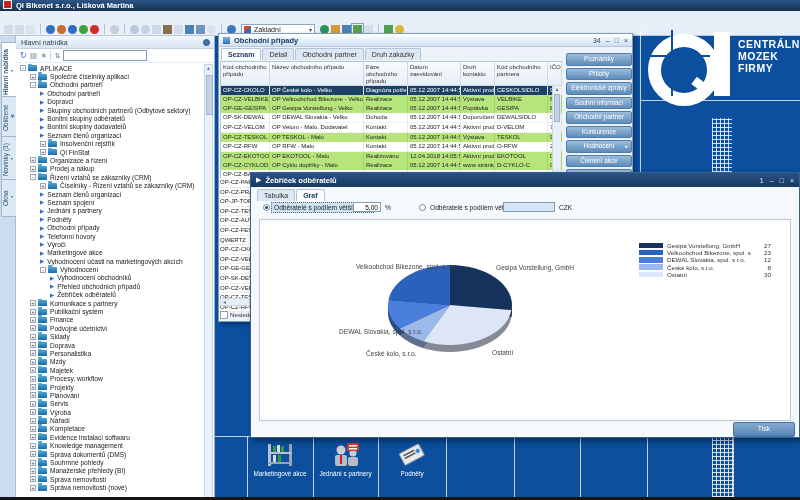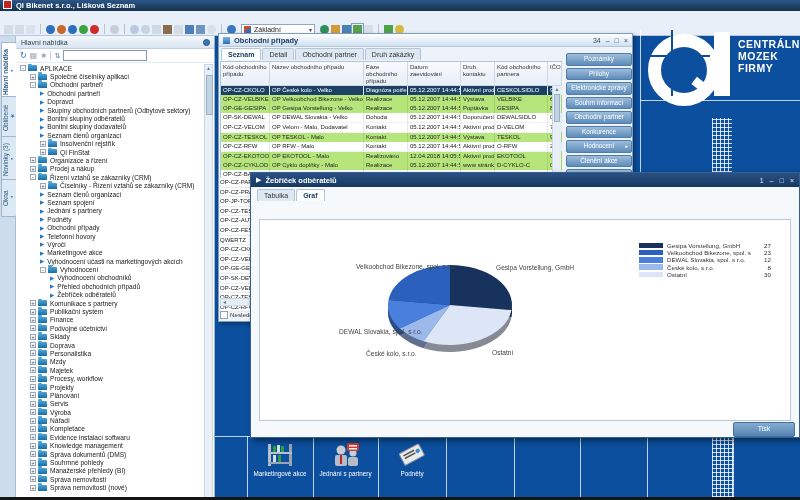--- a/index.html
+++ b/index.html
@@ -110,21 +110,21 @@
   .legrow .sw{width:24px;height:5.5px;margin-right:4px;flex:none;}
   .legrow .nm{flex:1;font-size:6.2px;color:#333;white-space:nowrap;overflow:hidden;}
   .legrow .vl{width:18px;text-align:right;font-size:6.2px;color:#333;}
   #printbtn{position:absolute;left:482px;top:249px;width:60px;height:13px;background:linear-gradient(#86abd0,#5585b5);
     border:1px solid #44719f;border-radius:2px;color:#fff;font-size:7px;text-align:center;line-height:12px;}
 </style>
 </head>
 <body>
 <div id="screen">
 
-<div class="abs" id="titlebar"><span class="appicon"></span><span>QI Bikenet s.r.o., Lišková Seznam</span></div>
+<div class="abs" id="titlebar"><span class="appicon"></span><span>QI Bikenet s.r.o., Lišková Martina</span></div>
 <div class="abs" id="toolbar">
       <div class="tbico dim" style="background: rgb(185, 196, 210);"></div>
       <div class="tbico dim" style="background: rgb(185, 196, 210);"></div>
       <div class="tbico dim" style="background: rgb(200, 210, 222);"></div>
       <div class="tbsep"></div>
       <div class="tbico circle " style="background: rgb(47, 111, 192);"></div>
       <div class="tbico circle " style="background: rgb(201, 106, 42);"></div>
       <div class="tbico circle " style="background: rgb(47, 111, 192);"></div>
       <div class="tbico circle " style="background: rgb(61, 162, 61);"></div>
       <div class="tbico circle " style="background: rgb(207, 43, 43);"></div>
@@ -590,20 +590,30 @@
     <span class="t">Žebříček odběratelů</span>
     <span class="dwinctl">1</span>
     <span class="dwinctl">–</span>
     <span class="dwinctl">□</span>
     <span class="dwinctl">×</span>
   </div>
   <div id="dlg-tabs">
         <div class="ctab">Tabulka</div>
         <div class="ctab active">Graf</div>
       </div>
+  <div id="dlg-controls">
+    <span class="radio sel" style="left:6px;top:1px"></span>
+    <span id="r1lab">Odběratelé s podílem větším než</span>
+    <input class="numin" style="left: 96px; top: -1px; width: 28px;" value="5,00">
+    <span style="position:absolute;left:128px;top:1px">%</span>
+    <span class="radio" style="left:162px;top:1px"></span>
+    <span style="position:absolute;left:173px;top:1px">Odběratelé s podílem větším než</span>
+    <input class="numin" style="left: 246px; top: -1px; width: 52px; background: rgb(214, 229, 245);" value="">
+    <span style="position:absolute;left:302px;top:1px">CZK</span>
+  </div>
   <div id="chartpanel">
     <svg id="piesvg" width="532" height="202">
           <path d="M190,92 L190.0,52.0 A62,40 0 0 1 251.5,97.0 Z" fill="rgb(14,31,56)"></path>
           <path d="M190,92 L251.5,97.0 A62,40 0 0 1 163.6,128.2 Z" fill="rgb(133,138,148)"></path>
           <path d="M190,92 L163.6,128.2 A62,40 0 0 1 139.8,115.5 Z" fill="rgb(94,111,142)"></path>
           <path d="M190,92 L139.8,115.5 A62,40 0 0 1 128.5,87.0 Z" fill="rgb(44,76,132)"></path>
           <path d="M190,92 L128.5,87.0 A62,40 0 0 1 190.0,52.0 Z" fill="rgb(26,58,113)"></path>
           <path d="M190,85 L190.0,45.0 A62,40 0 0 1 251.5,90.0 Z" fill="#17335d"></path>
           <path d="M190,85 L251.5,90.0 A62,40 0 0 1 163.6,121.2 Z" fill="#dde6f6"></path>
           <path d="M190,85 L163.6,121.2 A62,40 0 0 1 139.8,108.5 Z" fill="#9cb9ec"></path>

